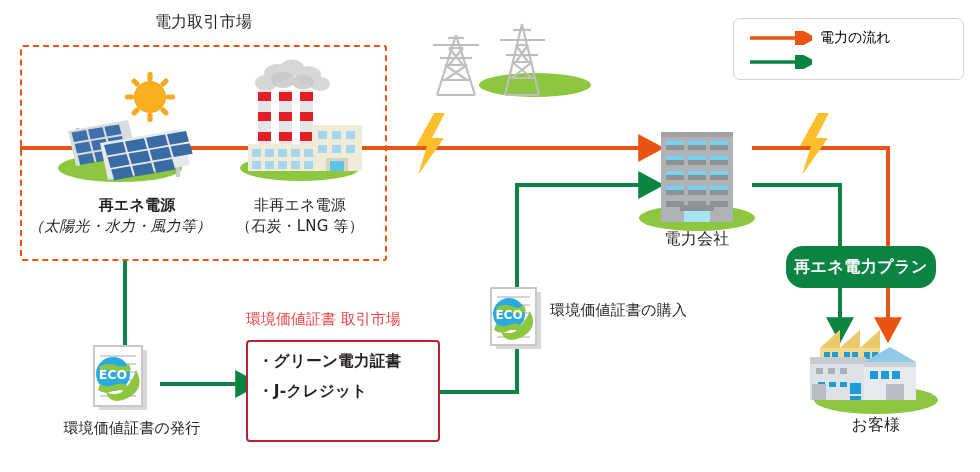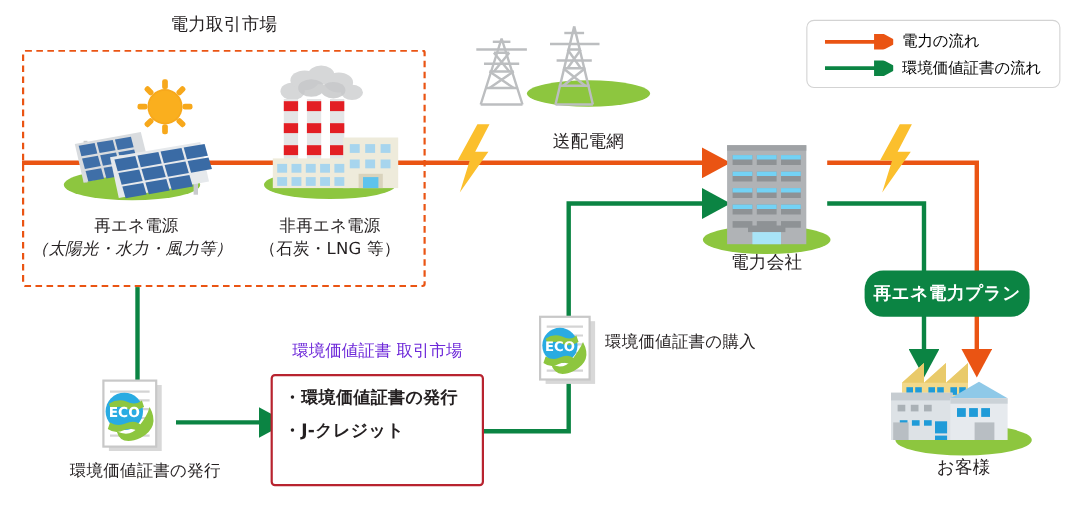--- a/index.html
+++ b/index.html
@@ -43,21 +43,21 @@
     position:absolute;
     left:246px;top:340px;width:194px;height:102px;
     border:2.4px solid #B8232F;
     border-radius:4px;
     box-sizing:border-box;
     background:#fff;
     z-index:2;
   }
   .cert-title{
     position:absolute;left:246px;top:310px;width:194px;
-    text-align:center;font-size:15px;color:#6d28d9;
+    text-align:left;font-size:15px;color:#ef4444;
   }
   .cert-list{
     position:absolute;left:258px;top:346px;width:180px;
     z-index:3;
   }
   .cert-item{
     font-size:15.5px;font-weight:bold;color:#231f20;
     line-height:30px;white-space:nowrap;letter-spacing:0.3px;
   }
   .cert-item.accent{color:#D32F1C;}
@@ -387,40 +387,39 @@
         <line x1="497" y1="337" x2="530" y2="337"></line>
       </g>
       <path d="M530,311 q9,17 -8,26 q-17,8 -21,-6 q11,6 19,-4 q7,-9 10,-16 Z" fill="#8DC63F"></path>
       <circle cx="509" cy="314" r="16" fill="#29ABE2"></circle>
       <path d="M496,308 q7,-5 15,-2 q8,4 13,-1 l2,6 q-8,5 -16,1 q-7,-3 -12,1 Z" fill="#8DC63F"></path>
       <path d="M496,324 q7,4 13,1 q8,-4 14,2 l-3,5 q-6,-4 -12,-1 q-7,4 -14,-1 Z" fill="#8DC63F"></path>
       <text x="509" y="319" text-anchor="middle" class="eco-word" font-size="12" fill="#ffffff">ECO</text>
     </g>
   </svg>
 
-  <div class="lbl" style="left:24px;top:195px;width:200px;">再エネ電源</div>
+  <div class="lbl" style="left:37px;top:195px;width:200px;font-weight:bold;">再エネ電源</div>
   <div class="lbl" style="left:10px;top:216px;width:220px;font-style:italic;">（太陽光・水力・風力等）</div>
 
   <div class="lbl" style="left:215px;top:195px;width:170px;">非再エネ電源</div>
   <div class="lbl" style="left:215px;top:216px;width:170px;">（石炭・LNG 等）</div>
 
-  <div class="lbl" style="left:465px;top:118px;width:140px;font-size:16px;">送配電網</div>
 
   <div class="lbl" style="left:627px;top:228px;width:140px;font-size:16px;">電力会社</div>
 
   <div class="lbl" style="left:806px;top:414px;width:140px;font-size:16px;">お客様</div>
 
   <div class="lbl" style="left:52px;top:418px;width:160px;">環境価値証書の発行</div>
 
   <div class="lbl" style="left:550px;top:300px;width:180px;text-align:left;">環境価値証書の購入</div>
 
   <div class="cert-title">環境価値証書 取引市場</div>
   <div class="cert-box"></div>
   <div class="cert-list">
-    <div class="cert-item">・環境価値証書の発行</div>
+    <div class="cert-item">・グリーン電力証書</div>
     <div class="cert-item">・J-クレジット</div>
   </div>
 
   <div class="plan-btn">
     <span>再エネ電力プラン</span>
   </div>
 
   <div class="legend">
     <div class="legend-row r0">
       <svg width="64" height="14" viewBox="0 0 64 14">
@@ -435,17 +434,16 @@
     </div>
     <div class="legend-row r1">
       <svg width="64" height="14" viewBox="0 0 64 14">
         <defs>
           <marker id="lgG" markerWidth="7" markerHeight="7" refX="1" refY="3.5" orient="auto" markerUnits="strokeWidth">
             <path d="M0,0 L6.5,3.5 L0,7 Z" fill="#0B8443"></path>
           </marker>
         </defs>
         <path d="M2,7 L50,7" stroke="#0B8443" stroke-width="3.4" fill="none" marker-end="url(#lgG)"></path>
       </svg>
-      <span class="legend-text">環境価値証書の流れ</span>
     </div>
   </div>
 
 </div>
 
 </body></html>

